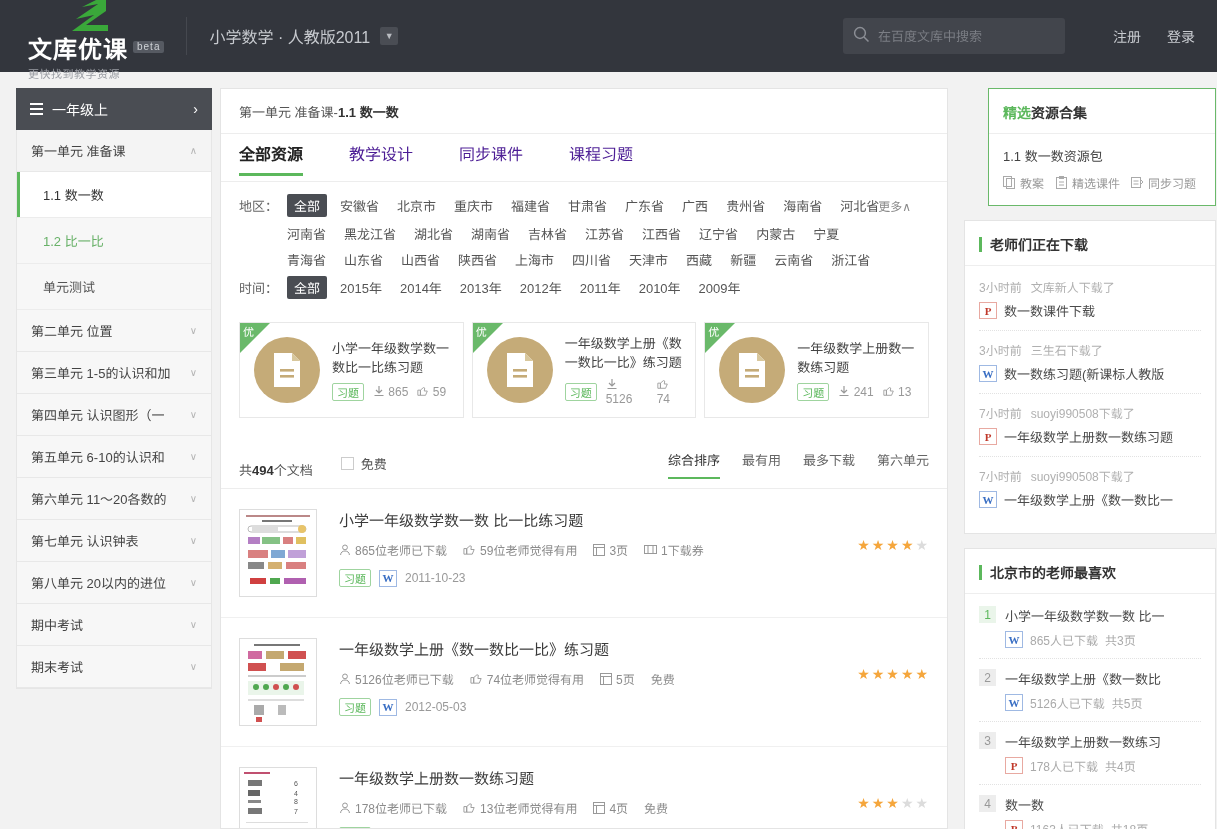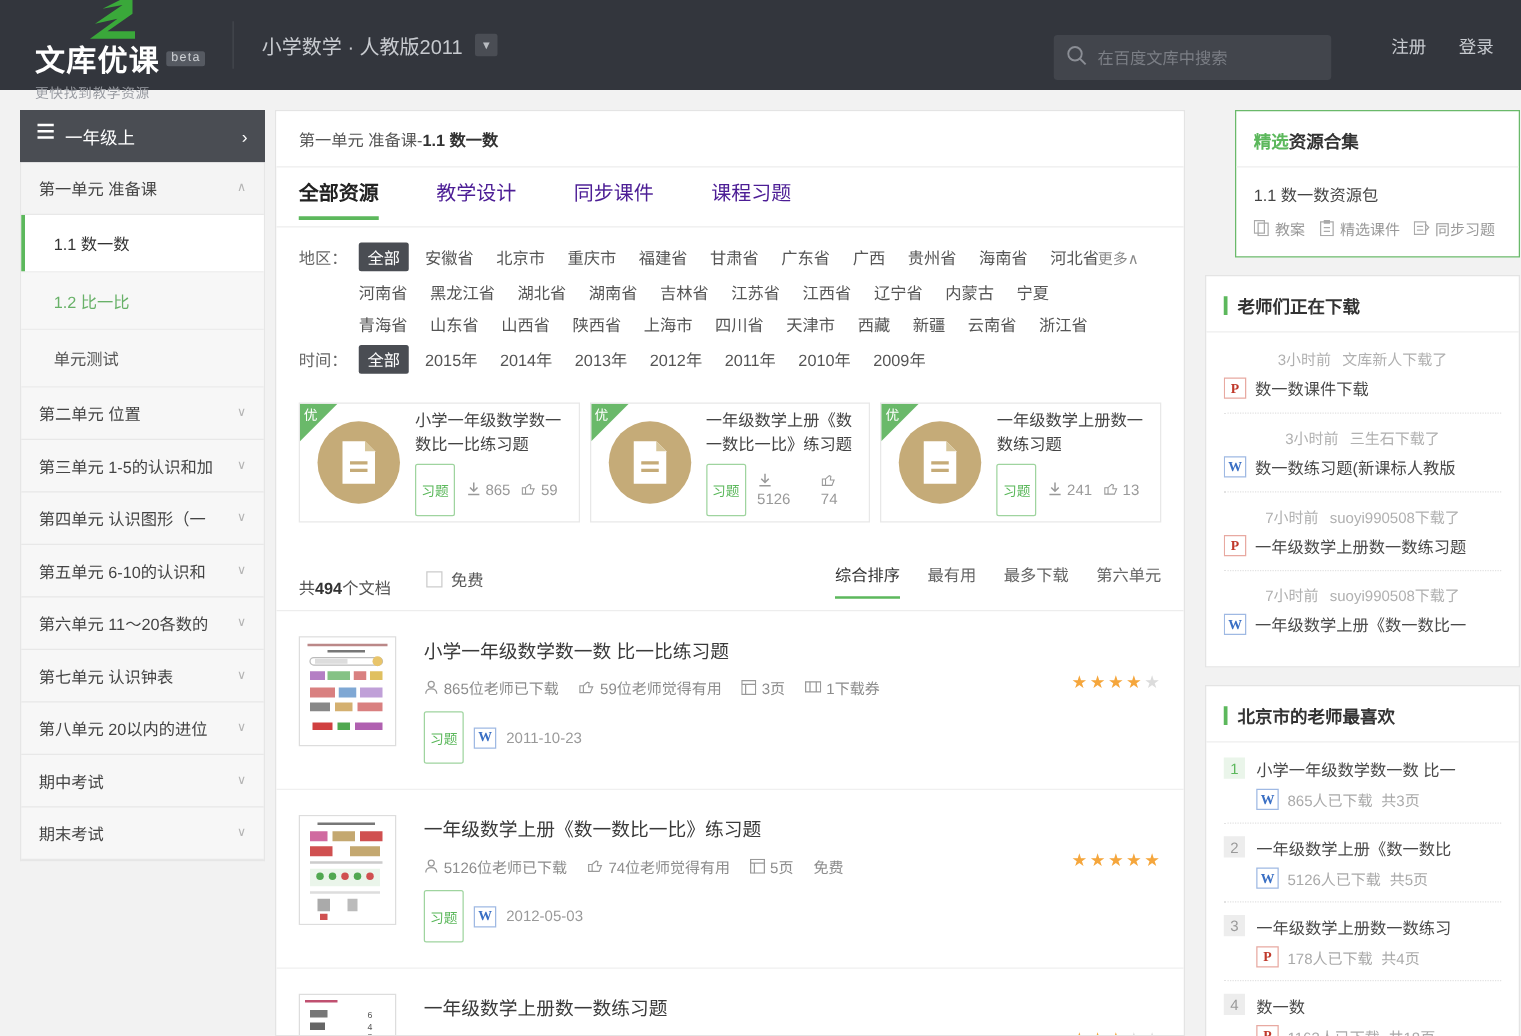--- a/index.html
+++ b/index.html
@@ -25,21 +25,21 @@
   .logo-beta { font-size:10px; background:#565a62; color:#cfd2d6; border-radius:2px;
                padding:1px 4px; margin-left:5px; margin-top:4px; font-weight:normal;}
   .logo-sub { font-size:11px; color:#9a9da3; margin-top:3px; letter-spacing:0.5px;}
   .hdr-divider { width:1px; height:38px; background:#45484f; margin:0 22px; }
   .course-sel { display:flex; align-items:center; color:#c7cacf; font-size:16px; cursor:pointer;}
   .course-caret {
     margin-left: 10px; width:18px; height:18px; background:#4a4d54; border-radius:2px;
     display:inline-flex; align-items:center; justify-content:center; color:#b9bcc1; font-size:9px;
   }
   .search-box {
-    position:absolute; right:152px; top:28px; width:222px; height:36px;
+    position:absolute; right:152px; top:18px; width:222px; height:36px;
     background:#42454c; border-radius:3px; display:flex; align-items:center; padding:0 10px;
   }
   .search-box input {
     background:transparent; border:none; outline:none; color:#c8cbd0;
     font-size:13px; margin-left:8px; width:100%;
     font-family:"Liberation Sans","DejaVu Sans",sans-serif;
   }
   .search-box input::placeholder { color:#7b7e85; }
   .hdr-links { position:absolute; right:22px; top:26px; display:flex; gap:26px; }
   .hdr-links a { color:#c7cacf; text-decoration:none; font-size:14px; }
@@ -48,21 +48,21 @@
   .page { display:flex; height: 757px; padding: 16px 0 0 0; }
   .left-col { width:196px; margin-left:16px; }
   .center-col { width:728px; margin-left:8px; background:#fff; border:1px solid #e4e4e4; height:741px; overflow:hidden;}
   .right-col { width:252px; margin-left:16px; }
 
   
   .grade-bar {
     height:42px; background:#4a4d53; color:#fff; display:flex; align-items:center;
     padding:0 14px; justify-content:space-between; font-size:14px; cursor:pointer;
   }
-  .grade-left { display:flex; align-items:flex-start; gap:9px; }
+  .grade-left { display:flex; align-items:center; gap:9px; }
   .burger { display:inline-block; width:13px; }
   .burger i { display:block; height:2px; background:#fff; margin-bottom:3px; }
   .burger i:last-child { margin-bottom:0; }
   .side-list { background:#f7f7f7; border:1px solid #e6e6e6; border-top:none; }
   .unit {
     height:42px; display:flex; align-items:center; justify-content:space-between;
     padding:0 14px; border-bottom:1px solid #e8e8e8; font-size:13px; color:#444; cursor:pointer;
   }
   .unit.open { background:#f4f4f4; }
   .chev { color:#b4b4b4; font-size:10px; }
@@ -105,21 +105,21 @@
     border-top:30px solid #6ab96a; border-right:30px solid transparent;
   }
   .ribbon-txt { position:absolute; left:3px; top:0px; color:#fff; font-size:11px; z-index:2; }
   .card-circle {
     width:66px; height:66px; border-radius:50%; background:#c5ab78;
     display:flex; align-items:center; justify-content:center; flex:0 0 auto;
   }
   .card-body { margin-left:12px; }
   .card-title { font-size:13px; color:#444; line-height:19px; max-height:38px; overflow:hidden; }
   .card-meta { display:flex; align-items:center; gap:9px; margin-top:6px; font-size:12px; color:#999; }
-  .tag-xiti { color:#5cb85c; border:1px solid #9fd49f; padding:12px 4px; border-radius:2px; font-size:11px;}
+  .tag-xiti { color:#5cb85c; border:1px solid #9fd49f; padding:0 4px; border-radius:2px; font-size:11px;}
 
   
   .list-head {
     display:flex; align-items:center; padding:16px 18px 9px 18px; border-bottom:1px solid #ededed;
     margin:14px 0 0 0;
   }
   .doc-count { font-size:13px; color:#555;margin-top:12px; }
   .doc-count b { color:#333; }
   .free-chk { display:flex; align-items:center; gap:7px; margin-left:28px; font-size:13px; color:#555; cursor:pointer;}
   .chkbox { width:13px; height:13px; border:1px solid #ccc; background:#fff; display:inline-block;}
@@ -631,21 +631,21 @@
             </span>
           </div>
       </div>
     </div>
 
     <div class="panel">
       <div class="panel-head">
         <span class="bar"></span>
           <span>老师们正在下载</span>
       </div>
-      <div class="panel-body" style="padding-top:2px;text-align:center;" id="dllist">
+      <div class="panel-body" style="padding-top:2px;" id="dllist">
           <div class="dl-item">
             <div class="dl-top"><span>3小时前</span><span class="who">文库新人下载了</span></div>
             <div class="dl-bot">
               <span class="ftype p">P</span>
               <span>数一数课件下载</span>
             </div>
           </div>
           <div class="dl-item">
             <div class="dl-top"><span>3小时前</span><span class="who">三生石下载了</span></div>
             <div class="dl-bot">

